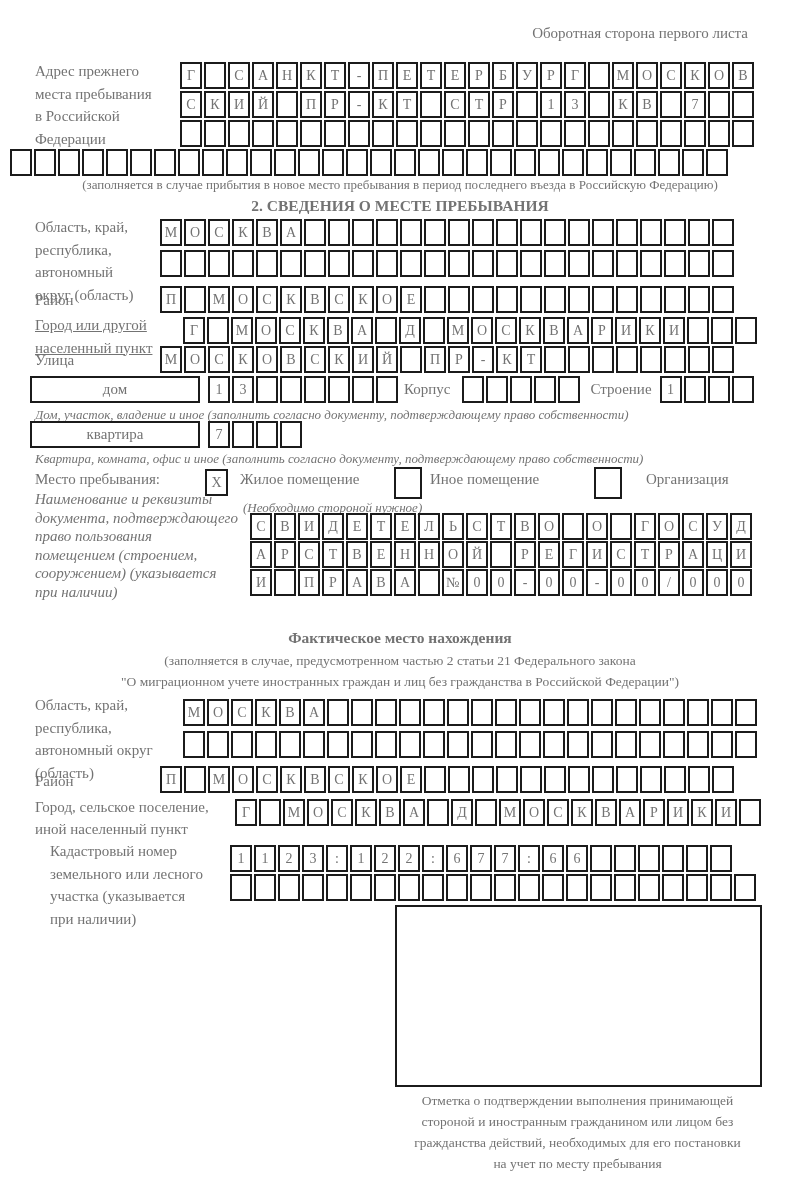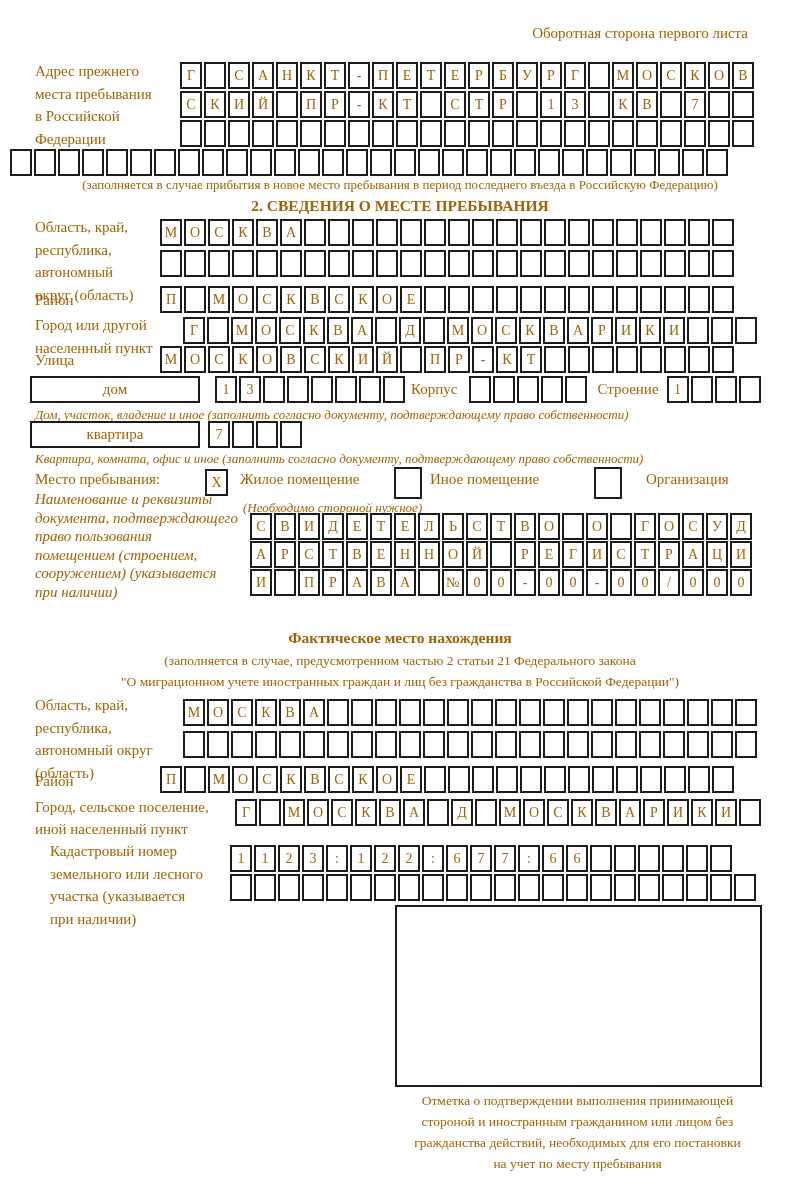--- a/index.html
+++ b/index.html
@@ -1,18 +1,18 @@
 <!DOCTYPE html>
 <html><head>
 <meta charset="utf-8">
 <style>
   html,body{margin:0;padding:0;background:#fff;}
   .page{
     position:relative;width:800px;height:1180px;background:#fff;
-    font-family:"Liberation Serif","DejaVu Serif",serif;color:#a16207;
+    font-family:"Liberation Serif","DejaVu Serif",serif;color:#737373;
     overflow:hidden;
   }
   .lbl{position:absolute;font-size:15px;line-height:22.5px;white-space:pre-line;}
   .cap{position:absolute;font-size:13px;line-height:16px;font-style:italic;}
   .cap-center{position:absolute;left:0;width:100%;text-align:center;font-size:13px;}
   .title{position:absolute;left:0;width:100%;text-align:center;font-weight:bold;font-size:15.5px;}
   .cellrow{position:absolute;white-space:nowrap;}
   .cell{
     display:inline-block;width:18px;height:23px;border:2px solid #1b1b1b;
     margin-right:2px;text-align:center;font-size:14px;line-height:23px;
@@ -58,30 +58,30 @@
   <div class="lbl" style="left:35px;top:216px;">Область, край,
 республика,
 автономный
 округ (область)</div>
   <div class="cellrow" style="left:160px;top:219px;"><span class="cell">М</span><span class="cell">О</span><span class="cell">С</span><span class="cell">К</span><span class="cell">В</span><span class="cell">А</span><span class="cell"></span><span class="cell"></span><span class="cell"></span><span class="cell"></span><span class="cell"></span><span class="cell"></span><span class="cell"></span><span class="cell"></span><span class="cell"></span><span class="cell"></span><span class="cell"></span><span class="cell"></span><span class="cell"></span><span class="cell"></span><span class="cell"></span><span class="cell"></span><span class="cell"></span><span class="cell"></span></div>
   <div class="cellrow" style="left:160px;top:250px;"><span class="cell"></span><span class="cell"></span><span class="cell"></span><span class="cell"></span><span class="cell"></span><span class="cell"></span><span class="cell"></span><span class="cell"></span><span class="cell"></span><span class="cell"></span><span class="cell"></span><span class="cell"></span><span class="cell"></span><span class="cell"></span><span class="cell"></span><span class="cell"></span><span class="cell"></span><span class="cell"></span><span class="cell"></span><span class="cell"></span><span class="cell"></span><span class="cell"></span><span class="cell"></span><span class="cell"></span></div>
 
   <div class="lbl" style="left:35px;top:289px;">Район</div>
   <div class="cellrow" style="left:160px;top:286px;"><span class="cell">П</span><span class="cell"></span><span class="cell">М</span><span class="cell">О</span><span class="cell">С</span><span class="cell">К</span><span class="cell">В</span><span class="cell">С</span><span class="cell">К</span><span class="cell">О</span><span class="cell">Е</span><span class="cell"></span><span class="cell"></span><span class="cell"></span><span class="cell"></span><span class="cell"></span><span class="cell"></span><span class="cell"></span><span class="cell"></span><span class="cell"></span><span class="cell"></span><span class="cell"></span><span class="cell"></span><span class="cell"></span></div>
 
-  <div class="lbl" style="left:35px;top:314px;">Город или другой
+  <div class="lbl" style="left:35px;top:314px;text-decoration:underline;">Город или другой
 населенный пункт</div>
   <div class="cellrow" style="left:183px;top:317px;"><span class="cell">Г</span><span class="cell"></span><span class="cell">М</span><span class="cell">О</span><span class="cell">С</span><span class="cell">К</span><span class="cell">В</span><span class="cell">А</span><span class="cell"></span><span class="cell">Д</span><span class="cell"></span><span class="cell">М</span><span class="cell">О</span><span class="cell">С</span><span class="cell">К</span><span class="cell">В</span><span class="cell">А</span><span class="cell">Р</span><span class="cell">И</span><span class="cell">К</span><span class="cell">И</span><span class="cell"></span><span class="cell"></span><span class="cell"></span></div>
 
   <div class="lbl" style="left:35px;top:349px;">Улица</div>
   <div class="cellrow" style="left:160px;top:346px;"><span class="cell">М</span><span class="cell">О</span><span class="cell">С</span><span class="cell">К</span><span class="cell">О</span><span class="cell">В</span><span class="cell">С</span><span class="cell">К</span><span class="cell">И</span><span class="cell">Й</span><span class="cell"></span><span class="cell">П</span><span class="cell">Р</span><span class="cell">-</span><span class="cell">К</span><span class="cell">Т</span><span class="cell"></span><span class="cell"></span><span class="cell"></span><span class="cell"></span><span class="cell"></span><span class="cell"></span><span class="cell"></span><span class="cell"></span></div>
 
   <div class="flexrow" style="left:30px;top:376px;">
     <span class="lblbox">дом</span>
-    <span style="display:inline-block;margin-left:15px;"><span class="cell">1</span><span class="cell">3</span><span class="cell"></span><span class="cell"></span><span class="cell"></span><span class="cell"></span><span class="cell"></span><span class="cell"></span></span>
+    <span style="display:inline-block;margin-left:8px;"><span class="cell">1</span><span class="cell">3</span><span class="cell"></span><span class="cell"></span><span class="cell"></span><span class="cell"></span><span class="cell"></span><span class="cell"></span></span>
     <span class="inline-label" style="margin:0 12px 0 4px;">Корпус</span>
     <span style="display:inline-block;"><span class="cell"></span><span class="cell"></span><span class="cell"></span><span class="cell"></span><span class="cell"></span></span>
     <span class="inline-label" style="margin:0 8px 0 8px;">Строение</span>
     <span style="display:inline-block;"><span class="cell">1</span><span class="cell"></span><span class="cell"></span><span class="cell"></span></span>
   </div>
   <div class="cap" style="left:35px;top:407px;">Дом, участок, владение и иное (заполнить согласно документу, подтверждающему право собственности)</div>
 
   <div class="flexrow" style="left:30px;top:421px;">
     <span class="lblbox">квартира</span>
     <span style="display:inline-block;margin-left:8px;"><span class="cell">7</span><span class="cell"></span><span class="cell"></span><span class="cell"></span></span>

